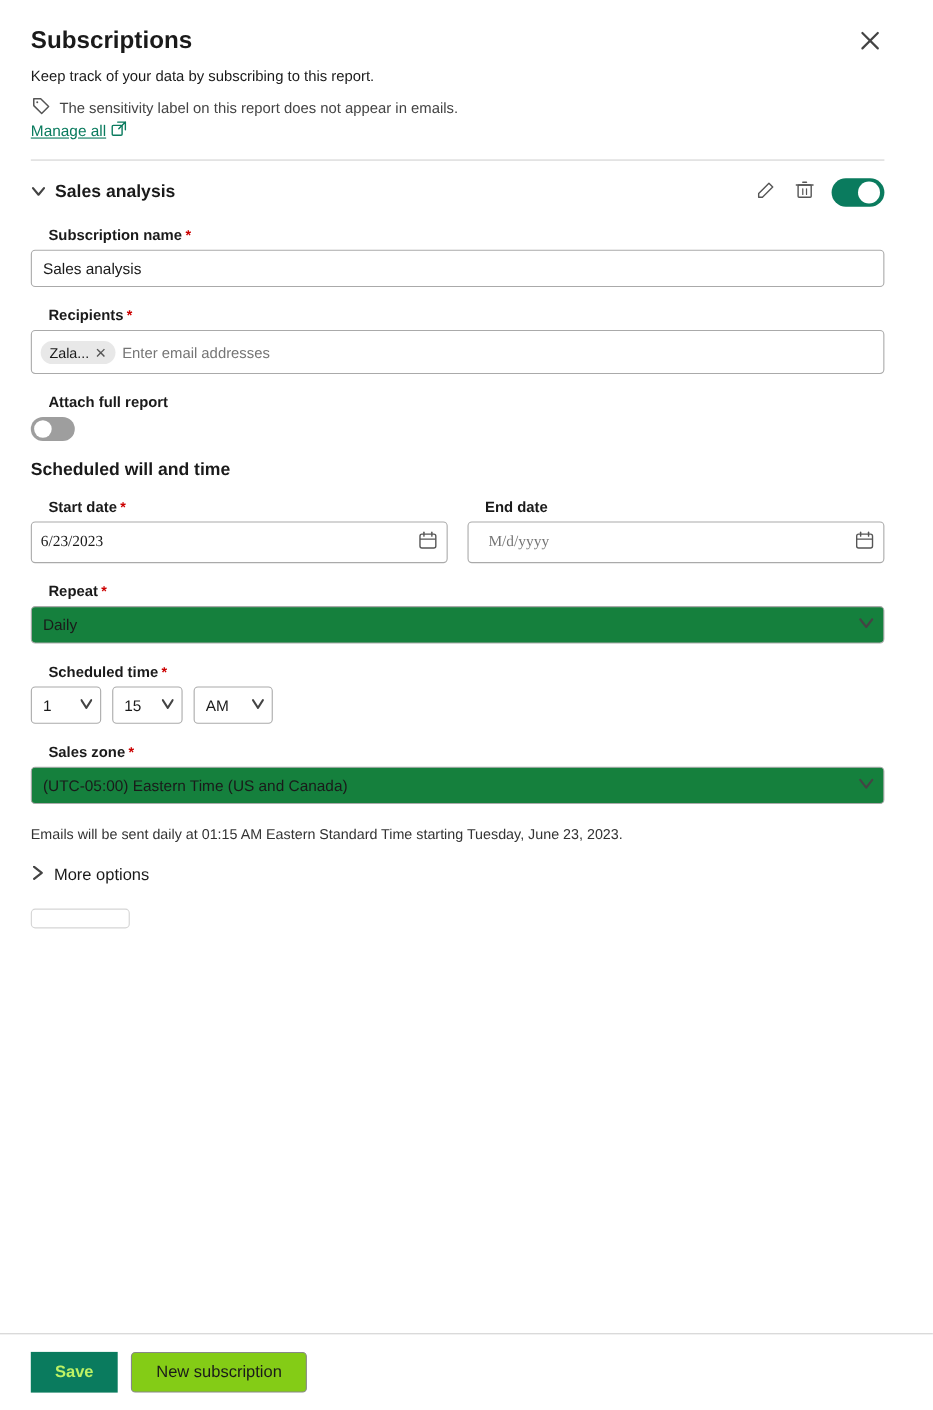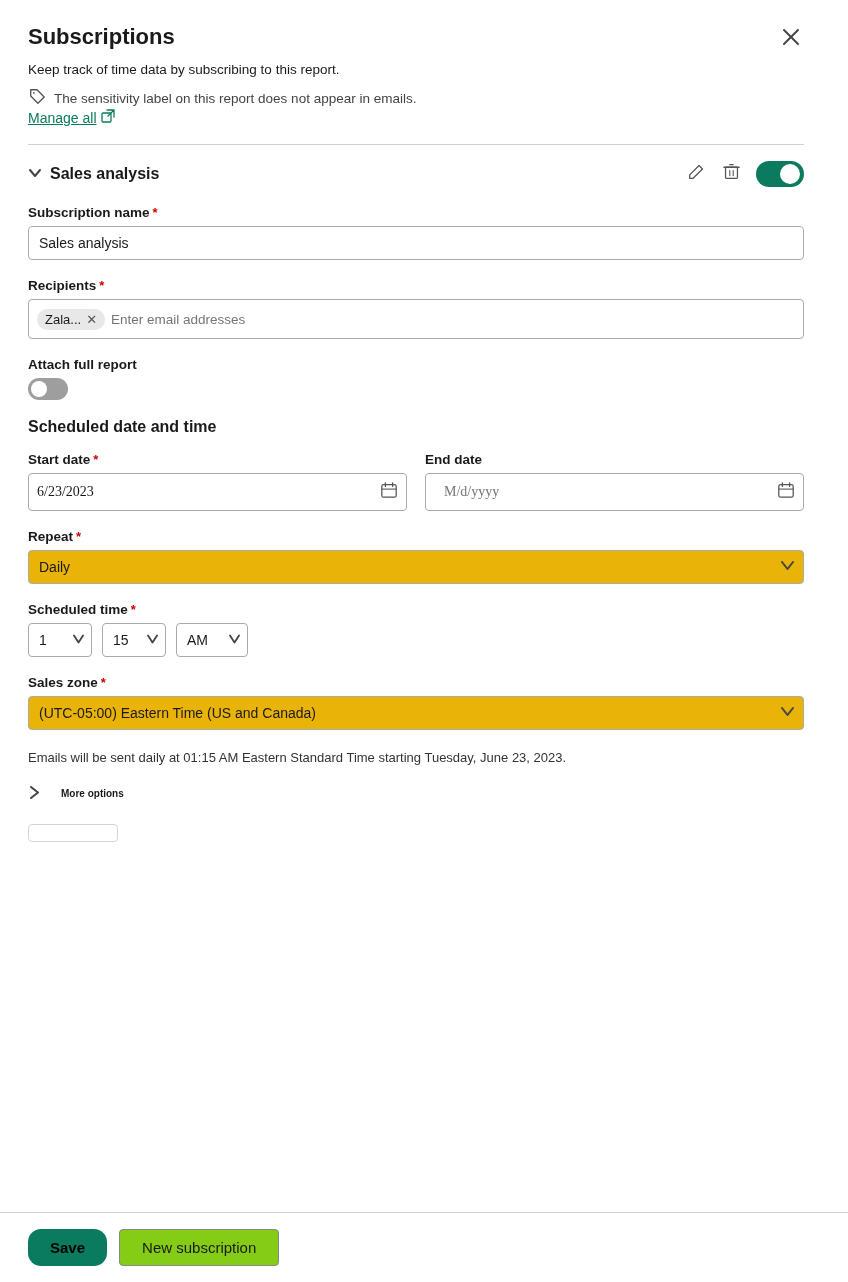--- a/index.html
+++ b/index.html
@@ -154,20 +154,21 @@
     .form-group {
       margin-bottom: 18px;
     }
     .form-label {
       font-size: 13.5px;
       font-weight: 600;
       margin-bottom: 6px;
       display: flex;
       align-items: center;
       gap: 3px;
+      margin-left: 16px;
     }
     .required-star {
       color: #c00;
       font-size: 13px;
     }
     .form-input {
       width: 100%;
       border: 1px solid #aaa;
       border-radius: 4px;
       padding: 8px 10px;
@@ -259,21 +260,21 @@
       width: 100%;
     }
     .form-select {
       width: 100%;
       border: 1px solid #aaa;
       border-radius: 4px;
       padding: 8px 36px 8px 10px;
       font-size: 14px;
       font-family: inherit;
       color: #1a1a1a;
-      background: #eab308;
+      background: #15803d;
       appearance: none;
       -webkit-appearance: none;
       outline: none;
       cursor: pointer;
     }
     .select-arrow {
       position: absolute;
       right: 10px;
       top: 50%;
       transform: translateY(-50%);
@@ -328,41 +329,40 @@
       align-items: center;
       gap: 8px;
       cursor: pointer;
       margin-bottom: 18px;
     }
     .chevron-right {
       font-size: 14px;
       color: #444;
     }
     .more-options-label {
-      font-size: 10px;
-      font-weight: 700;
-      margin-left: 12px;
+      font-size: 15px;
+      font-weight: 400;
     }
     .bottom-bar {
       position: fixed;
       bottom: 0;
       left: 0;
       width: 848px;
       background: #fff;
       border-top: 1px solid #d1d1d1;
       padding: 16px 28px;
       display: flex;
       gap: 12px;
       align-items: center;
     }
     .btn-save {
       background: #0a7b5e;
-      color: #000000;
+      color: #bef264;
       border: none;
-      border-radius: 13px;
+      border-radius: 0;
       padding: 10px 22px;
       font-size: 15px;
       font-weight: 600;
       cursor: pointer;
       font-family: inherit;
     }
     .btn-new-subscription {
       background: #84cc16;
       color: #1a1a1a;
       border: 1.5px solid #888;
@@ -395,21 +395,21 @@
   <div class="panel-header">
     <h1 class="panel-title">Subscriptions</h1>
     <button class="close-btn">
       <svg width="18" height="18" viewBox="0 0 18 18">
         <line x1="2" y1="2" x2="16" y2="16" stroke="#444" stroke-width="2" stroke-linecap="round"></line>
         <line x1="16" y1="2" x2="2" y2="16" stroke="#444" stroke-width="2" stroke-linecap="round"></line>
       </svg>
     </button>
   </div>
 
-  <p class="subtitle">Keep track of time data by subscribing to this report.</p>
+  <p class="subtitle">Keep track of your data by subscribing to this report.</p>
 
   <div class="sensitivity-row">
     <span class="sensitivity-icon">
       
       <svg width="18" height="18" viewBox="0 0 20 20">
         <path d="M3 3h7l8 8-7 7-8-8V3z" fill="none" stroke="#555" stroke-width="1.5" stroke-linejoin="round"></path>
         <circle cx="6.5" cy="6.5" r="1" fill="#555"></circle>
       </svg>
     </span>
     <span>The sensitivity label on this report does not appear in emails.</span>
@@ -488,21 +488,21 @@
         <span>Attach full report</span>
       </div>
       <div class="attach-toggle-row">
         <label class="toggle-switch toggle-small">
 
           <span class="toggle-track"></span>
         </label>
       </div>
     </div>
 
-    <div class="section-heading">Scheduled date and time</div>
+    <div class="section-heading">Scheduled will and time</div>
 
     <div class="date-row">
       <div class="date-group">
         <div class="form-label">
           <span>Start date</span>
           <span class="required-star">*</span>
         </div>
         <div class="date-input-wrapper">
           <input type="text" class="date-input" value="6/23/2023" style="">
           <span class="calendar-icon">

